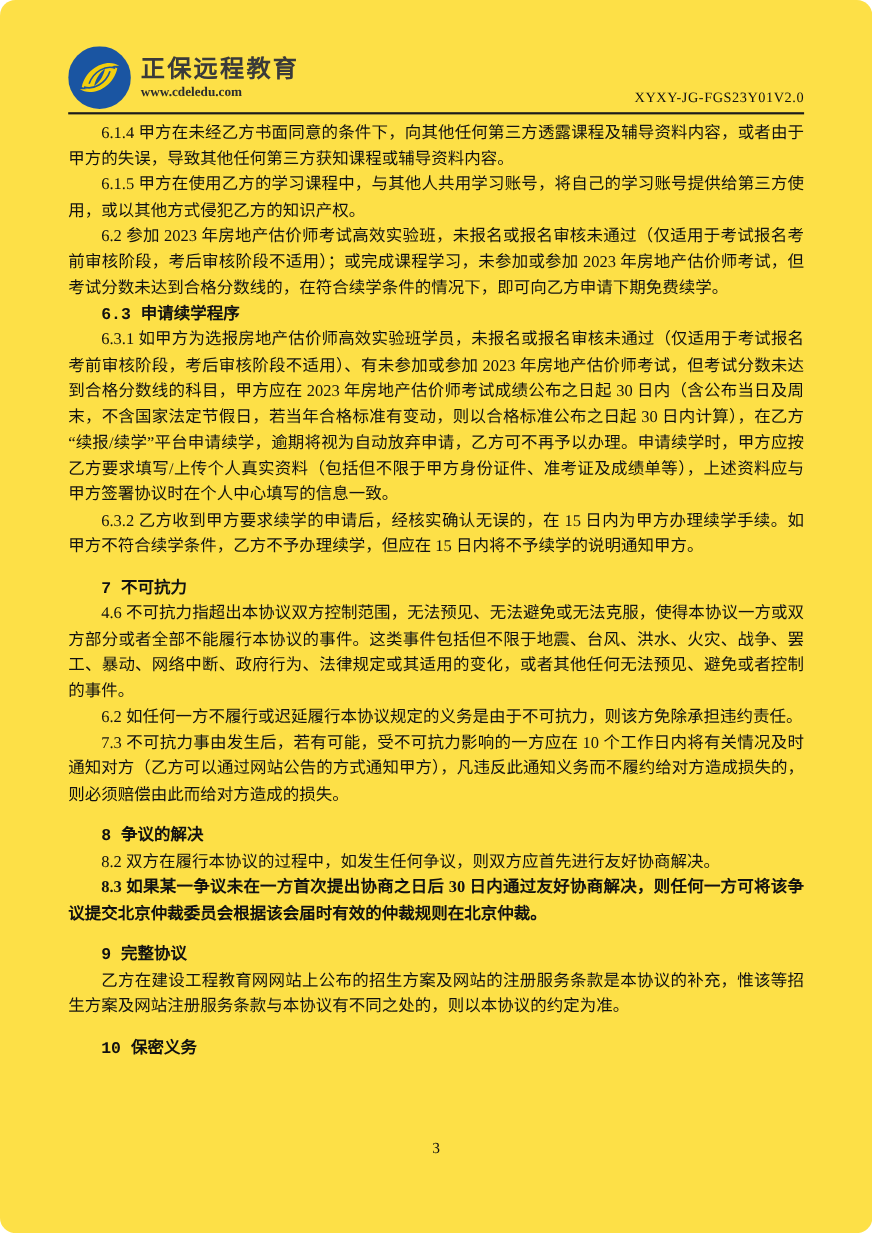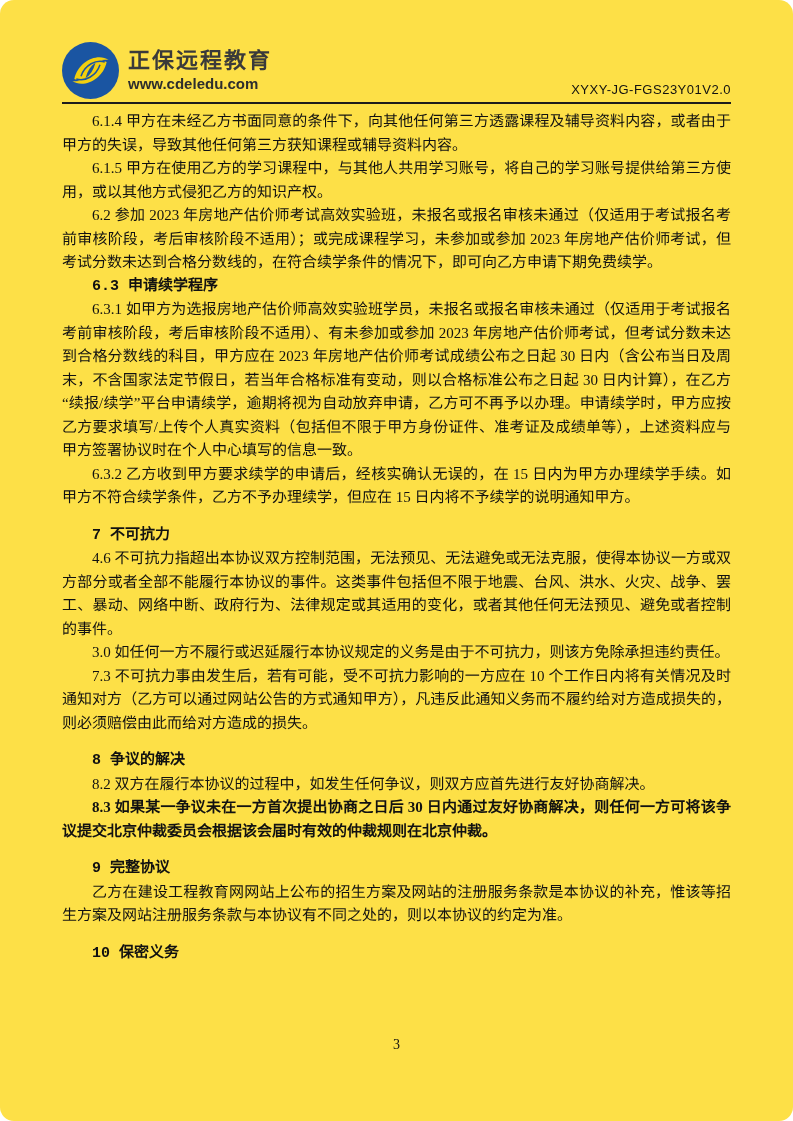--- a/index.html
+++ b/index.html
@@ -15,25 +15,25 @@
   }
   .brand{display:flex;align-items:center;gap:9px;}
   .logo{display:block;width:57px;height:57px;}
   .logo svg{width:57px;height:57px;display:block;}
   .brand-text{display:flex;flex-direction:column;justify-content:center;}
   .brand-name{
     font-family:"Liberation Sans",sans-serif;font-weight:bold;
     font-size:22px;color:#3a3a3a;letter-spacing:2px;line-height:1.15;
   }
   .brand-site{
-    font-family:Liberation Sans, sans-serif;font-weight:bold;
-    font-size:15px;color:#2d2d2d;line-height:1.2;margin-top:1px;
+    font-family:Liberation Serif, serif;font-weight:bold;
+    font-size:12px;color:#2d2d2d;line-height:1.2;margin-top:1px;
   }
   .doc-code{
-    font-family:Liberation Sans, sans-serif;font-size:13px;color:#111;
+    font-family:Liberation Serif, serif;font-size:13px;color:#111;
     padding-bottom:2px;letter-spacing:0.5px;
   }
   
   main{margin:6px 62px 0;text-align:justify;}
   main p{
     margin:0;font-size:15px;line-height:23.5px;text-indent:2em;
     word-break:break-all;
   }
   p.heading{font-family:Liberation Mono, monospace;font-weight:bold;}
   p.gap{margin-top:14px;}
@@ -71,21 +71,21 @@
 
   <main>
       <p class="para"><span>6.1.4 甲方在未经乙方书面同意的条件下，向其他任何第三方透露课程及辅导资料内容，或者由于甲方的失误，导致其他任何第三方获知课程或辅导资料内容。</span></p>
       <p class="para"><span>6.1.5 甲方在使用乙方的学习课程中，与其他人共用学习账号，将自己的学习账号提供给第三方使用，或以其他方式侵犯乙方的知识产权。</span></p>
       <p class="para"><span>6.2 参加 2023 年房地产估价师考试高效实验班，未报名或报名审核未通过（仅适用于考试报名考前审核阶段，考后审核阶段不适用）；或完成课程学习，未参加或参加 2023 年房地产估价师考试，但考试分数未达到合格分数线的，在符合续学条件的情况下，即可向乙方申请下期免费续学。</span></p>
       <p class="heading"><span class="b">6.3 申请续学程序</span></p>
       <p class="para"><span>6.3.1 如甲方为选报房地产估价师高效实验班学员，未报名或报名审核未通过（仅适用于考试报名考前审核阶段，考后审核阶段不适用）、有未参加或参加 2023 年房地产估价师考试，但考试分数未达到合格分数线的科目，甲方应在 2023 年房地产估价师考试</span><span class="u">成绩公布之日起 30 日内</span><span>（含公布当日及周末，不含国家法定节假日，若当年合格标准有变动，则以合格标准公布之日起 30 日内计算），在乙方“续报/续学”平台申请续学，</span><span class="u">逾期将视为自动放弃申请，乙方可不再予以办理。</span><span>申请续学时，甲方应按乙方要求填写/上传个人真实资料（包括但不限于甲方身份证件、准考证及成绩单等），上述资料应与甲方签署协议时在个人中心填写的信息一致。</span></p>
       <p class="para"><span>6.3.2 乙方收到甲方要求续学的申请后，经核实确认无误的，在 </span><span class="u">15 日内</span><span>为甲方办理续学手续。如甲方不符合续学条件，乙方不予办理续学，但应在 </span><span class="u">15 日内</span><span>将不予续学的说明通知甲方。</span></p>
       <p class="heading gap"><span class="b">7 不可抗力</span></p>
       <p class="para"><span>4.6 不可抗力指超出本协议双方控制范围，无法预见、无法避免或无法克服，使得本协议一方或双方部分或者全部不能履行本协议的事件。这类事件包括但不限于地震、台风、洪水、火灾、战争、罢工、暴动、网络中断、政府行为、法律规定或其适用的变化，或者其他任何无法预见、避免或者控制的事件。</span></p>
-      <p class="para"><span>3.0 如任何一方不履行或迟延履行本协议规定的义务是由于不可抗力，则该方免除承担违约责任。</span></p>
+      <p class="para"><span>6.2 如任何一方不履行或迟延履行本协议规定的义务是由于不可抗力，则该方免除承担违约责任。</span></p>
       <p class="para"><span>7.3 不可抗力事由发生后，若有可能，受不可抗力影响的一方应在 10 个工作日内将有关情况及时通知对方（乙方可以通过网站公告的方式通知甲方），凡违反此通知义务而不履约给对方造成损失的，则必须赔偿由此而给对方造成的损失。</span></p>
       <p class="heading gap"><span class="b">8 争议的解决</span></p>
       <p class="para"><span>8.2 双方在履行本协议的过程中，如发生任何争议，则双方应首先进行友好协商解决。</span></p>
       <p class="para"><span class="b">8.3 如果某一争议未在一方首次提出协商之日后 30 日内通过友好协商解决，则任何一方可将该争议提交北京仲裁委员会根据该会届时有效的仲裁规则在北京仲裁。</span></p>
       <p class="heading gap"><span class="b">9 完整协议</span></p>
       <p class="para"><span>乙方在建设工程教育网网站上公布的招生方案及网站的注册服务条款是本协议的补充，惟该等招生方案及网站注册服务条款与本协议有不同之处的，则以本协议的约定为准。</span></p>
       <p class="heading gap"><span class="b">10 保密义务</span></p>
     </main>
 
   <footer>

